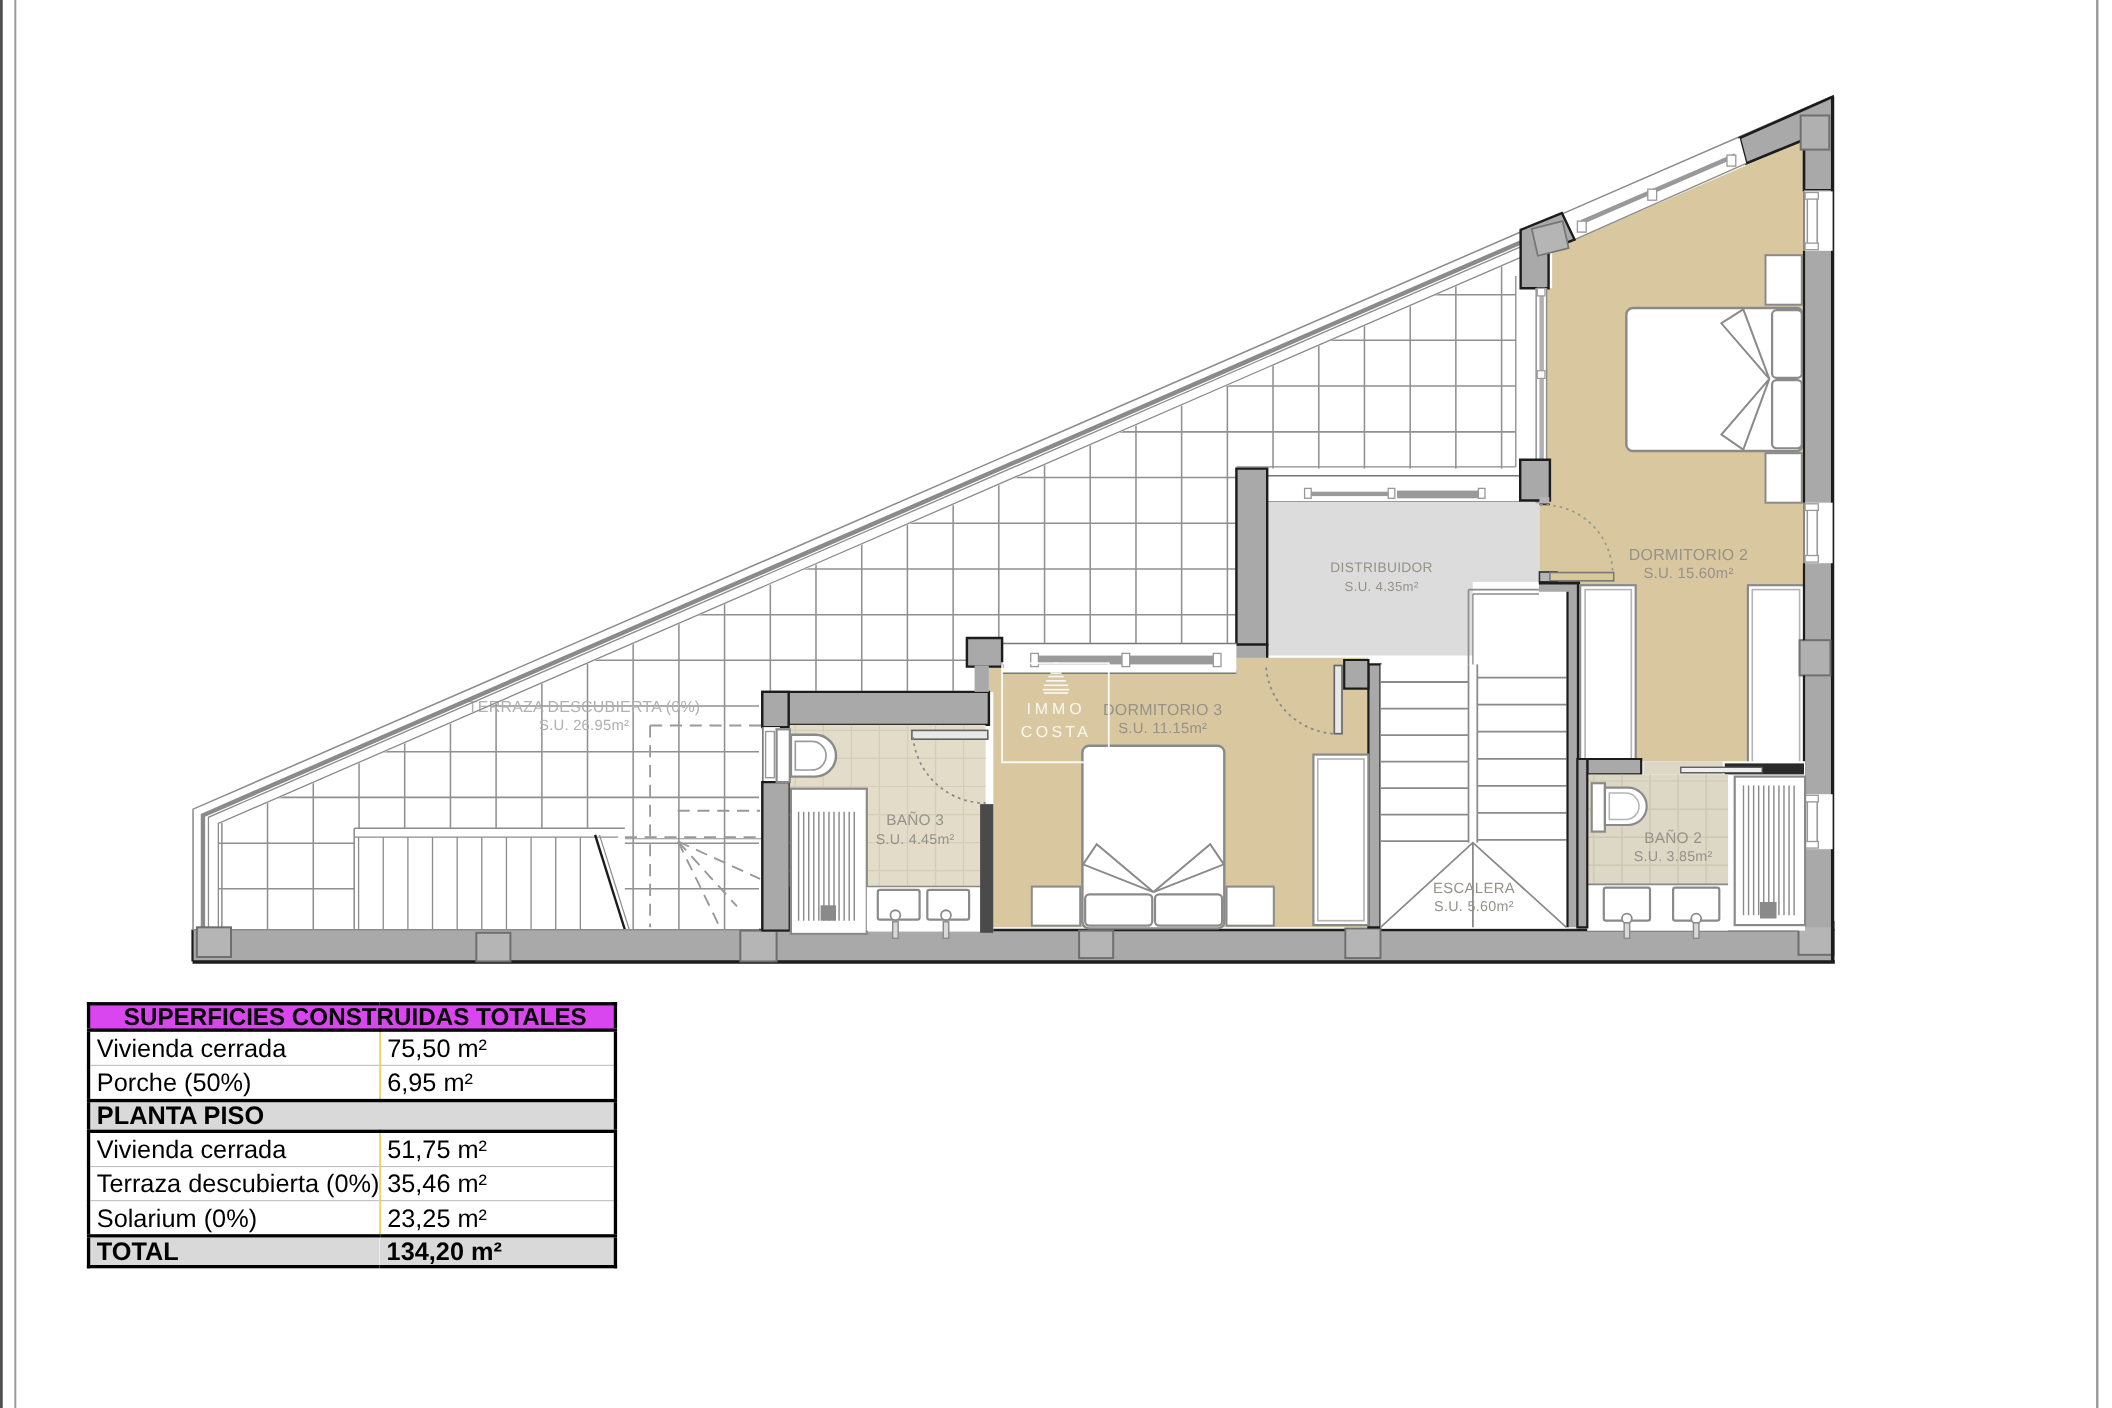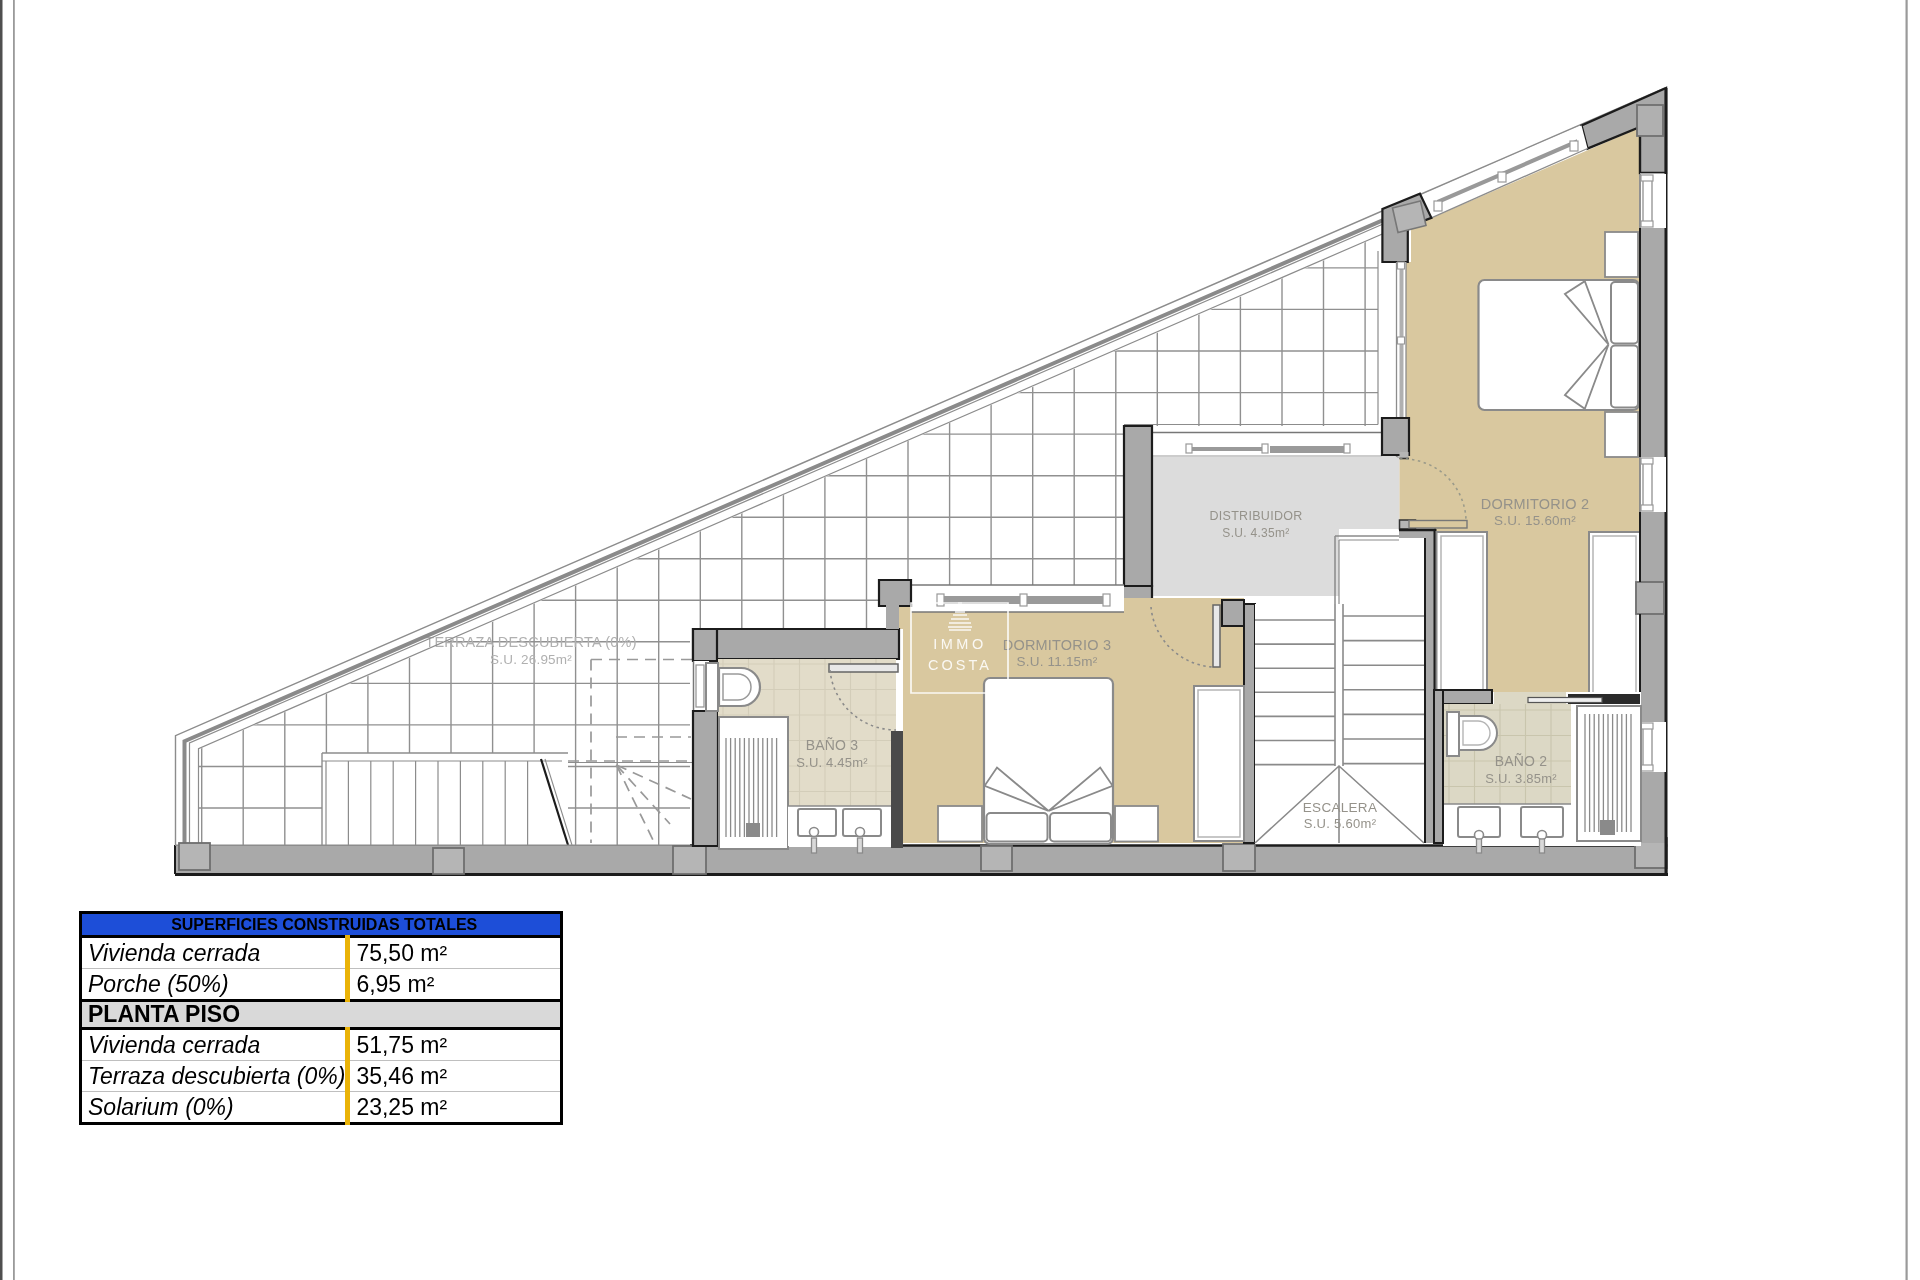--- a/index.html
+++ b/index.html
@@ -2,24 +2,24 @@
 <html><head>
 <meta charset="utf-8">
 <style>
   html,body{margin:0;padding:0;background:#ffffff;width:1920px;height:1280px;overflow:hidden;}
   *{box-sizing:border-box;}
   body{font-family:"Liberation Sans", sans-serif; position:relative;}
   #tablewrap{position:absolute;left:79px;top:911px;}
   table.sup{border-collapse:collapse;border:3px solid #000;}
   table.sup td{font-size:23px;color:#000;white-space:nowrap;overflow:hidden;padding:0 0 0 6px;}
   td.val{text-align:left;padding-right:5px;}
-  tr.hdr td{background:#1d4ed8;font-weight:bold;font-size:16px;height:21px;line-height:21px;border-bottom:3px solid #000;margin-left:25px;}
+  tr.hdr td{background:#d946ef;font-weight:bold;font-size:22px;height:21px;line-height:21px;border-bottom:3px solid #000;margin-left:25px;}
   tr.sec td{background:#d9d9d9;font-weight:bold;height:25px;line-height:25px;border-top:3px solid #000;border-bottom:3px solid #000;}
   tr.dat td{background:#fff;height:30px;line-height:30px;border-top:1px solid #bfbfbf;}
-  tr.dat td:first-child{border-right:5px solid #eab308;font-style:italic;}
+  tr.dat td:first-child{border-right:1px solid #eab308;}
   tr.tot td{background:#d9d9d9;font-weight:bold;height:25px;line-height:25px;border-top:3px solid #000;}
 </style>
 </head>
 <body>
 
 <svg width="1920" height="1280" viewBox="0 0 1920 1280" style="position:absolute;left:0;top:0">
 
 <rect x="0.0" y="0.0" width="2.5" height="1280.0" fill="#4f4f4f"></rect>
 
 <rect x="13.0" y="0.0" width="1.8" height="1280.0" fill="#9a9a9a"></rect>
@@ -500,15 +500,19 @@
           <td class="val">51,75 m²</td>
         </tr>
         <tr class="dat">
           <td>Terraza descubierta (0%)</td>
           <td class="val">35,46 m²</td>
         </tr>
         <tr class="dat">
           <td>Solarium (0%)</td>
           <td class="val">23,25 m²</td>
         </tr>
+        <tr class="tot">
+          <td>TOTAL</td>
+          <td class="val">134,20 m²</td>
+        </tr>
       </tbody>
     </table>
   </div>
 
 </body></html>

